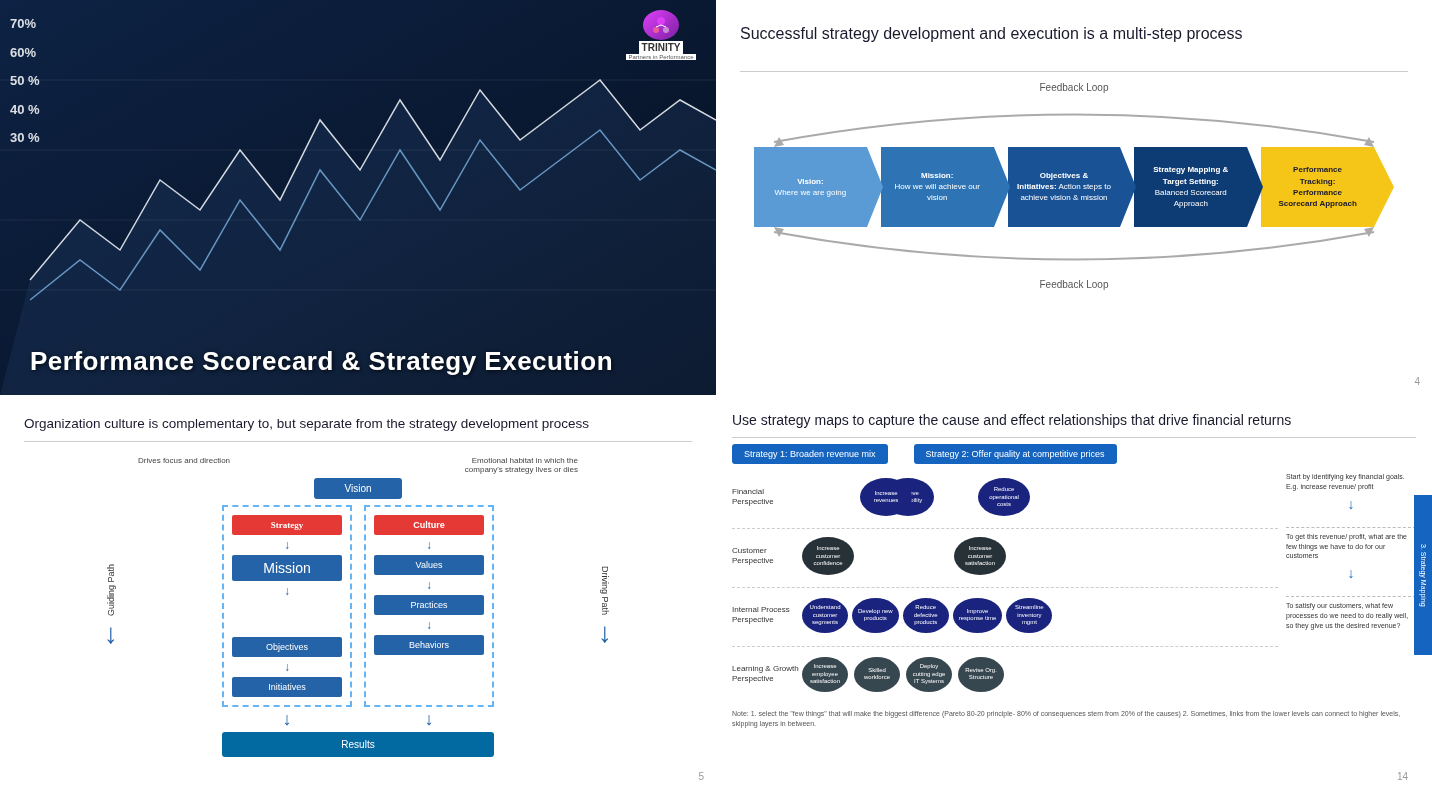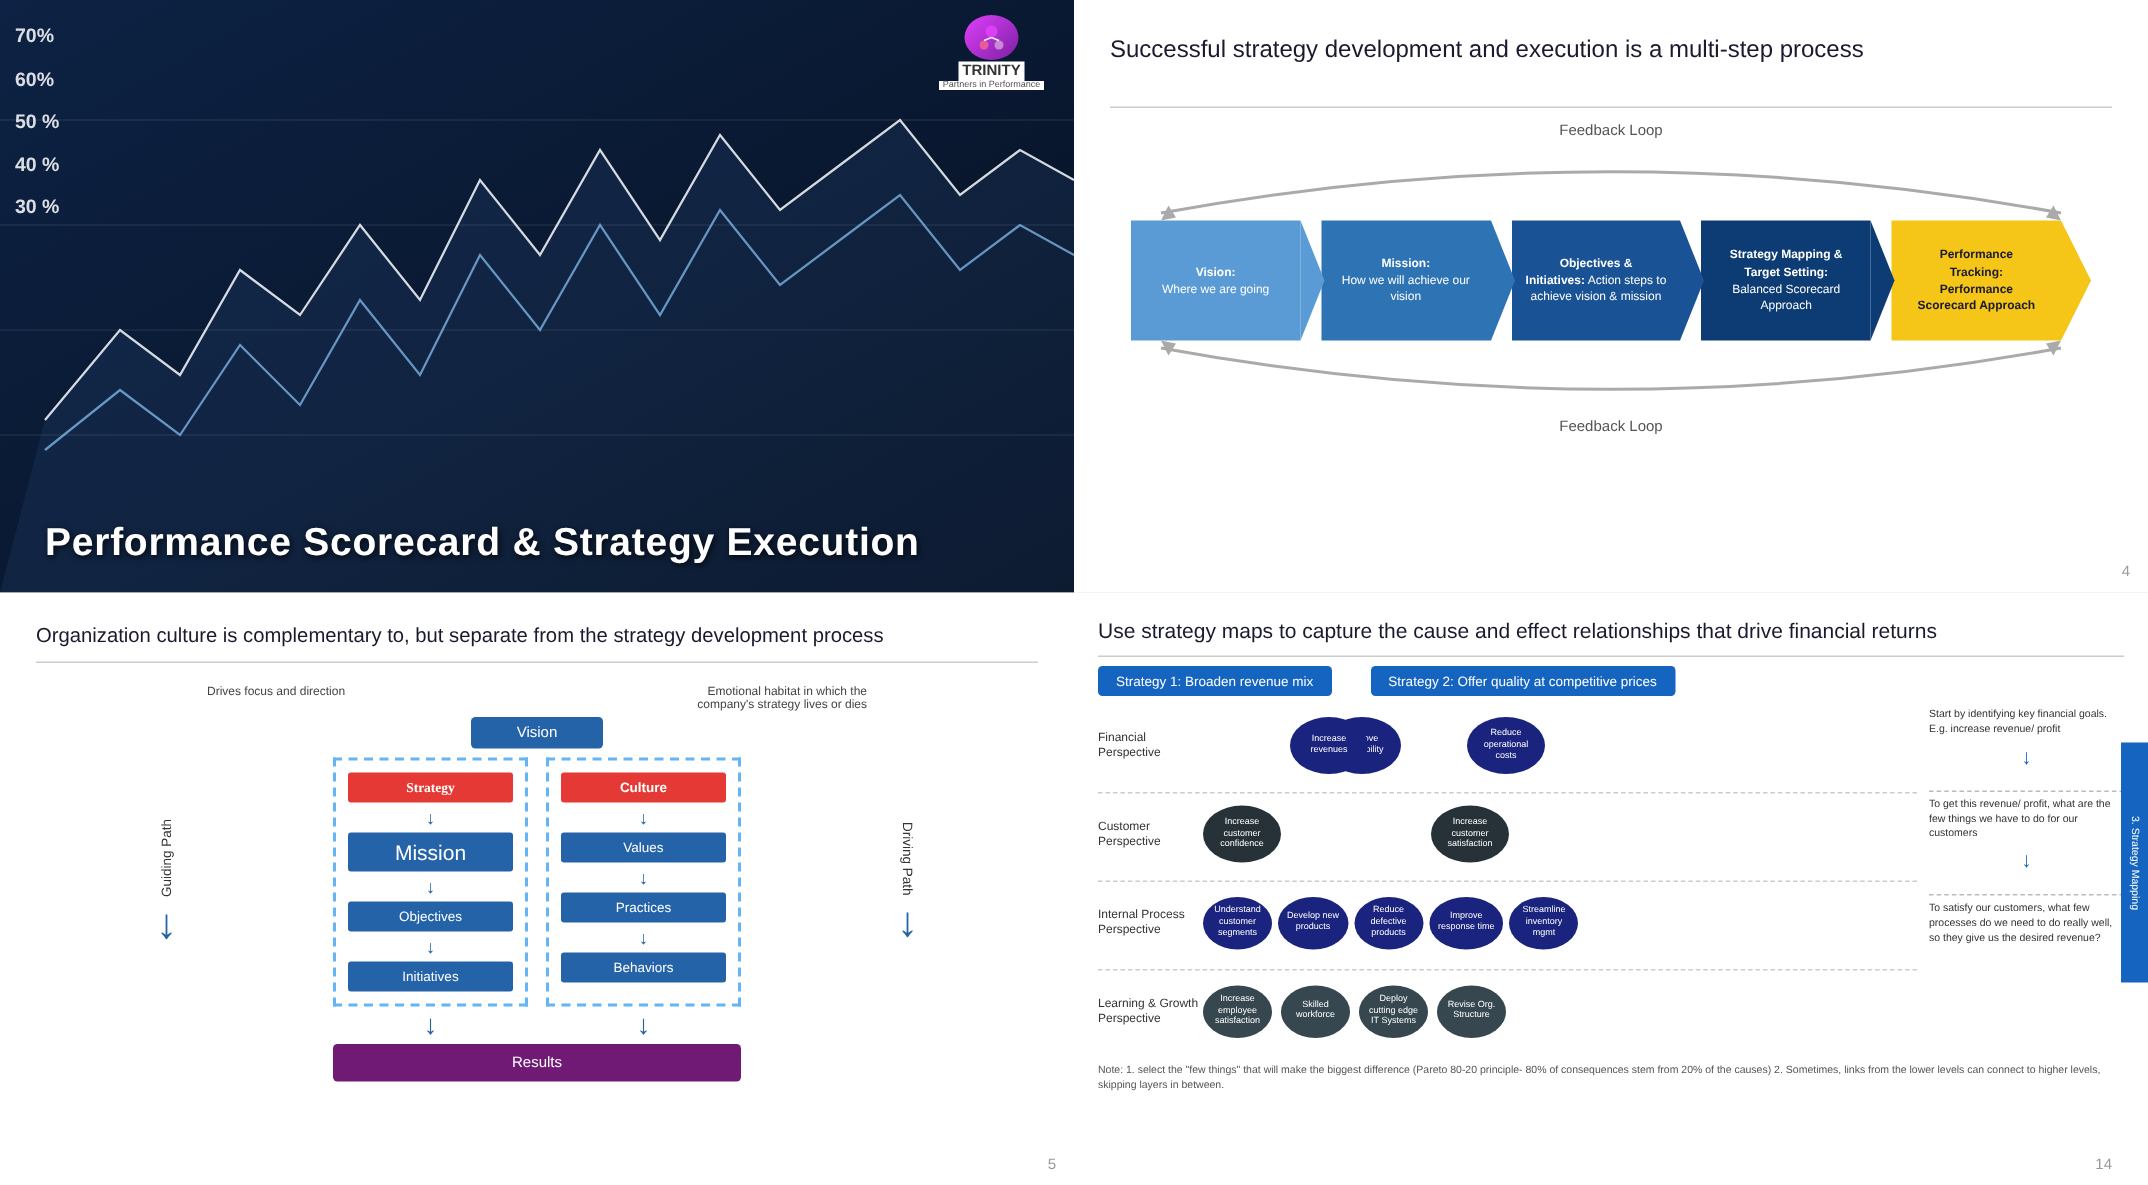--- a/index.html
+++ b/index.html
@@ -408,21 +408,21 @@
         <div style="background:#2563a8;color:white;font-size:10px;padding:5px 30px;border-radius:3px;text-align:center;">Vision</div>
       </div>
 
       <div style="display:flex;gap:12px;justify-content:center;width:100%;">
 
         <div style="border:2px dashed #64b5f6;padding:8px;display:flex;flex-direction:column;align-items:center;gap:3px;width:130px;">
           <div style="background:#e53935;color:white;font-size:9px;padding:5px 0;text-align:center;border-radius:2px;width:100%;font-weight:bold;font-family:Liberation Serif, serif;">Strategy</div>
           <div style="color:#2563a8;font-size:12px;">↓</div>
           <div style="background:#2563a8;color:white;font-size:14px;padding:5px 0;text-align:center;border-radius:2px;width:100%;">Mission</div>
           <div style="color:#2563a8;font-size:12px;">↓</div>
-          <div style="background:#2563a8;color:white;font-size:9px;padding:5px 0;text-align:center;border-radius:2px;width:100%;">Objectives</div>
+          <div style="background:#2563a8;color:white;font-size:9px;padding:5px 0;text-align:center;border-radius:2px;width:100%;margin-top:36px;">Objectives</div>
           <div style="color:#2563a8;font-size:12px;">↓</div>
           <div style="background:#2563a8;color:white;font-size:9px;padding:5px 0;text-align:center;border-radius:2px;width:100%;">Initiatives</div>
         </div>
 
         <div style="border:2px dashed #64b5f6;padding:8px;display:flex;flex-direction:column;align-items:center;gap:3px;width:130px;">
           <div style="background:#e53935;color:white;font-size:9px;padding:5px 0;text-align:center;border-radius:2px;width:100%;font-weight:bold;">Culture</div>
           <div style="color:#2563a8;font-size:12px;">↓</div>
           <div style="background:#2563a8;color:white;font-size:9px;padding:5px 0;text-align:center;border-radius:2px;width:100%;">Values</div>
           <div style="color:#2563a8;font-size:12px;">↓</div>
           <div style="background:#2563a8;color:white;font-size:9px;padding:5px 0;text-align:center;border-radius:2px;width:100%;">Practices</div>
@@ -430,21 +430,21 @@
           <div style="background:#2563a8;color:white;font-size:9px;padding:5px 0;text-align:center;border-radius:2px;width:100%;">Behaviors</div>
         </div>
       </div>
 
       <div style="display:flex;gap:12px;justify-content:center;width:100%;margin-top:2px;">
         <div style="color:#2563a8;font-size:18px;width:130px;text-align:center;">↓</div>
         <div style="color:#2563a8;font-size:18px;width:130px;text-align:center;">↓</div>
       </div>
 
       <div style="display:flex;justify-content:center;width:100%;margin-top:2px;">
-        <div style="background:#701a75;color:white;font-size:10px;padding:7px 0;text-align:center;border-radius:3px;width:272px;">Results</div>
+        <div style="background:#0369a1;color:white;font-size:10px;padding:7px 0;text-align:center;border-radius:3px;width:272px;">Results</div>
       </div>
     </div>
 
     <div style="display:flex;flex-direction:column;align-items:center;margin-left:2px;">
       <div style="writing-mode:vertical-rl;font-size:9px;color:#333;white-space:nowrap;margin-bottom:4px;">Driving Path</div>
       <div style="font-size:28px;color:#2563a8;line-height:1;">↓</div>
     </div>
   </div>
 
   <div class="slide3-num">5</div>

